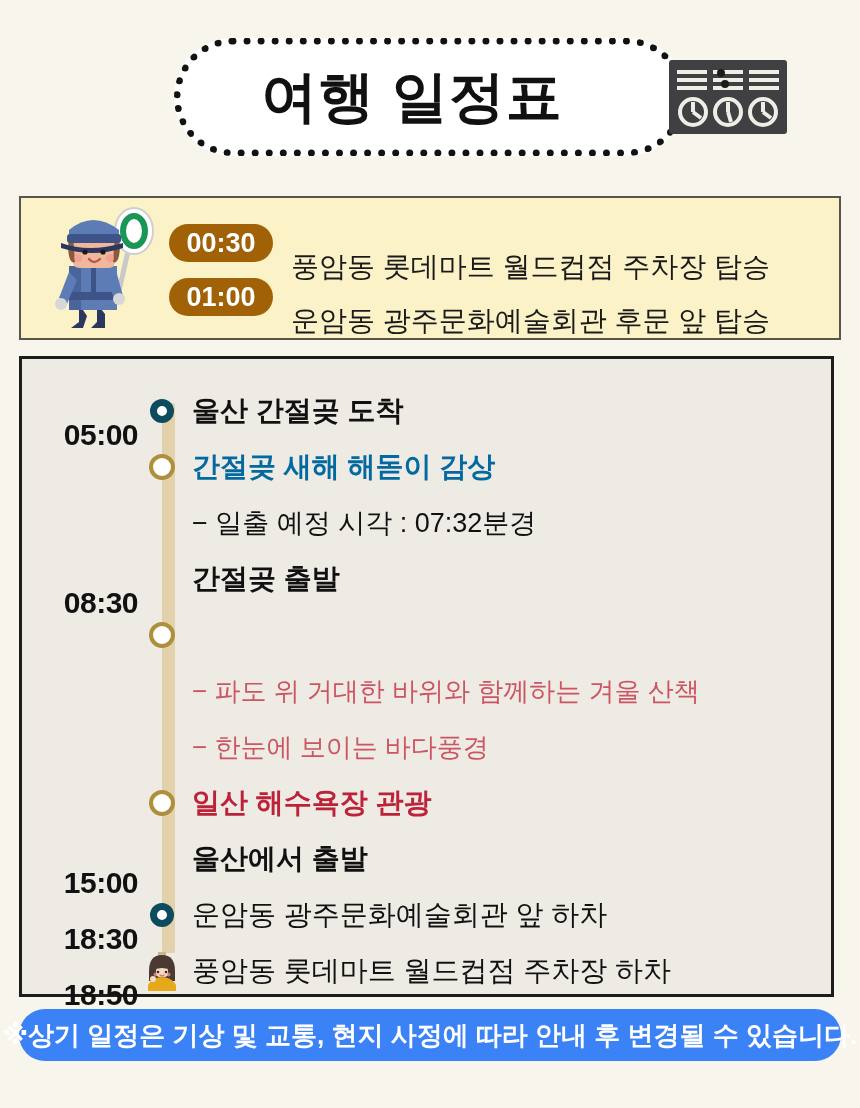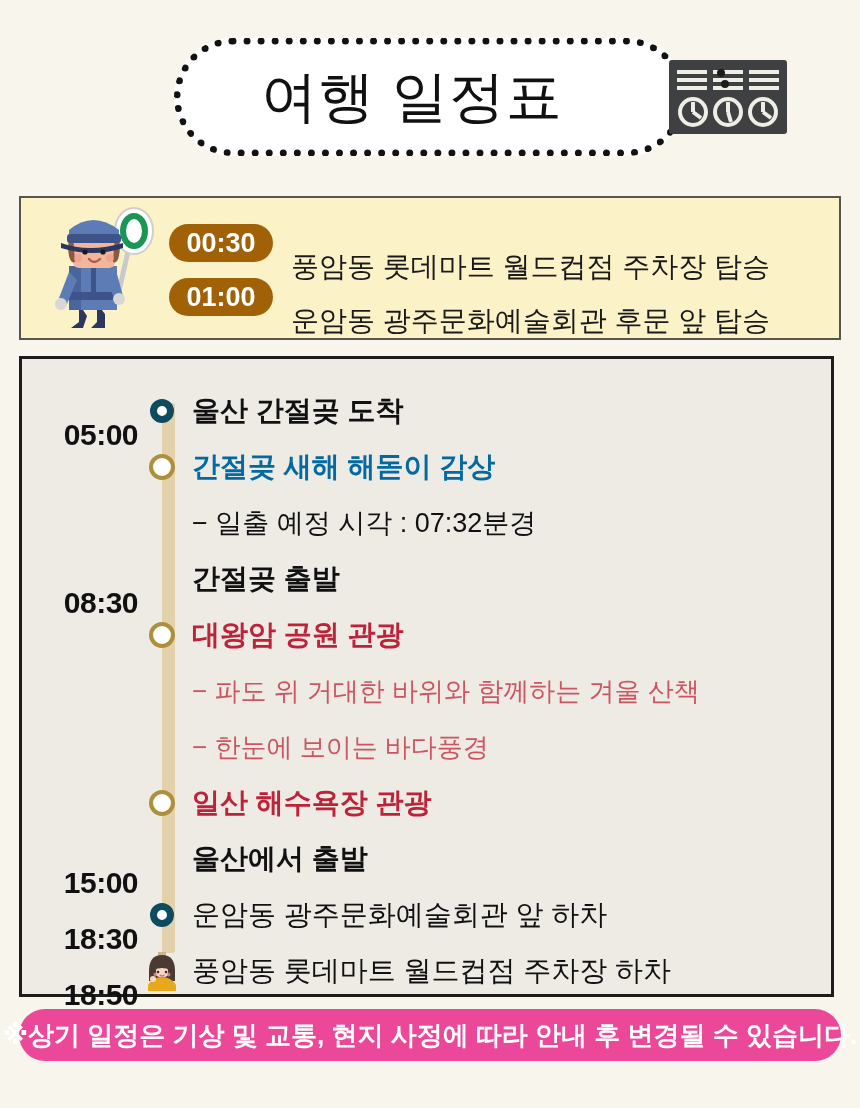--- a/index.html
+++ b/index.html
@@ -33,21 +33,21 @@
     background: #ffffff;
     border: 7px dotted #121212;
     border-radius: 60px;
     display: flex;
     align-items: center;
     justify-content: center;
     box-sizing: border-box;
   }
   .title-text {
     font-size: 56px;
-    font-weight: normal;
+    font-weight: bold;
     color: #111111;
     letter-spacing: 1px;
     line-height: 1;
     margin-left: -36px;
     white-space: nowrap;
   }
   .title-icon {
     position: absolute;
     right: -108px;
     top: 50%;
@@ -186,21 +186,21 @@
   .row-text.crimson-sub { color: #cc5561; font-weight: normal; font-size: 26px; }
   .row-text.sub { font-weight: normal; font-size: 27px; }
 
   
   .footer {
     position: absolute;
     left: 19px;
     top: 1009px;
     width: 822px;
     height: 52px;
-    background: #ec4899;
+    background: #3b82f6;
     border-radius: 26px;
     display: flex;
     align-items: center;
     justify-content: center;
     box-sizing: border-box;
   }
   .footer-text {
     color: #ffffff;
     font-size: 26px;
     font-weight: bold;
@@ -327,21 +327,20 @@
       <span class="row-time">08:30</span>
       <span class="row-marker"></span>
       <span class="row-text bold">간절곶 출발</span>
     </div>
 
     <div class="row">
       <span class="row-time"></span>
       <span class="row-marker">
           <span class="dot gold"></span>
         </span>
-      <span class="row-text crimson">대왕암 공원 관광</span>
     </div>
 
     <div class="row">
       <span class="row-time"></span>
       <span class="row-marker"></span>
       <span class="row-text crimson-sub">− 파도 위 거대한 바위와 함께하는 겨울 산책</span>
     </div>
 
     <div class="row">
       <span class="row-time"></span>

